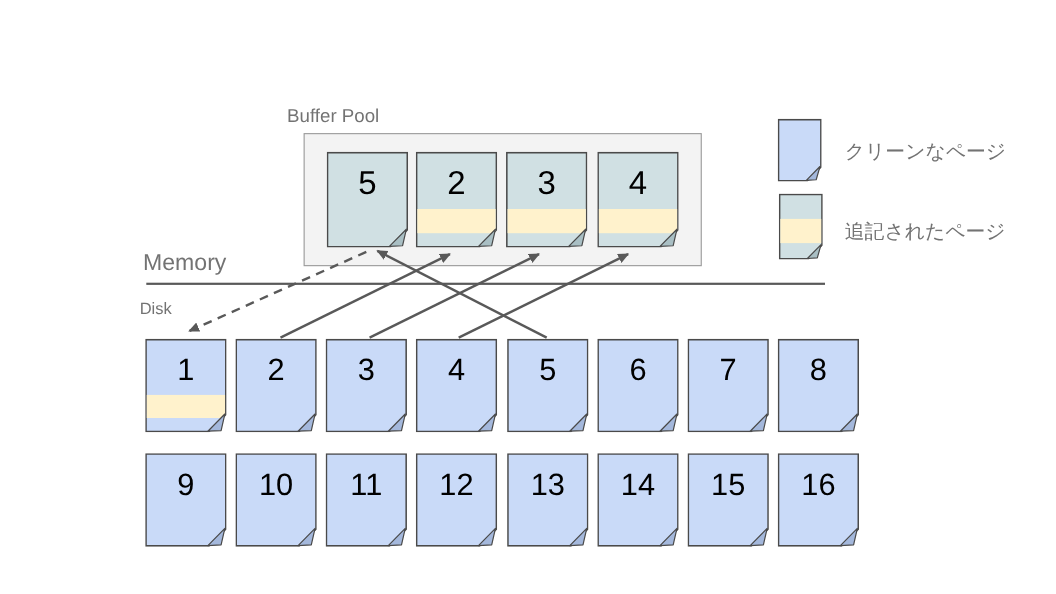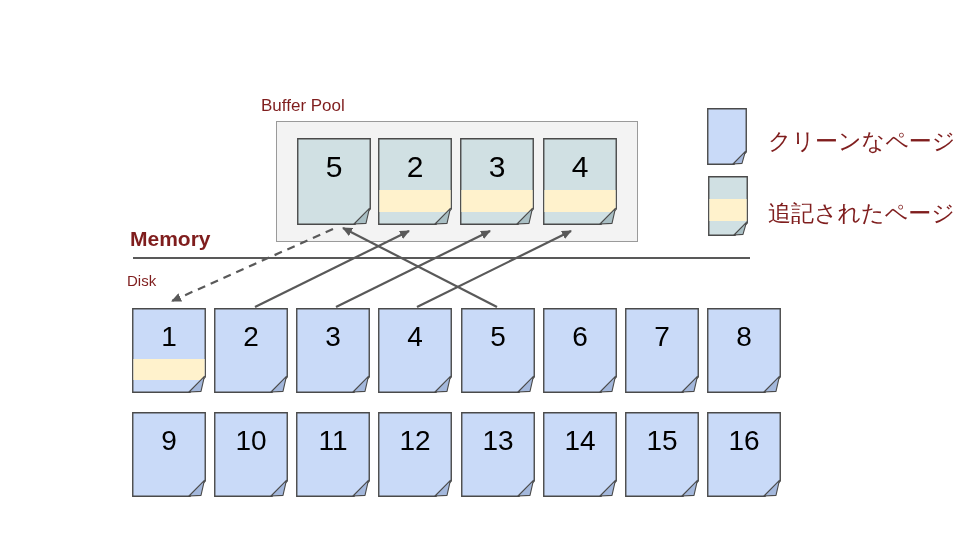--- a/index.html
+++ b/index.html
@@ -1,28 +1,28 @@
 <!DOCTYPE html>
 <html><head>
 <meta charset="utf-8">
 <style>
   html,body{margin:0;padding:0;background:#ffffff;}
   .canvas{
     position:relative;width:960px;height:540px;background:#ffffff;overflow:hidden;
     font-family:"Liberation Sans","DejaVu Sans",sans-serif;color:#000;
   }
   .abs{position:absolute;}
-  .lbl{white-space:nowrap;color:#7f1d1d;text-align:right;}
+  .lbl{white-space:nowrap;color:#737373;text-align:right;}
   #buffer-pool-label{left:261px;top:96px;font-size:17px;}
   #buffer-pool-box{left:276px;top:121px;width:360px;height:119px;background:#f3f3f3;border:1px solid #9a9a9a;}
-  #memory-label{left:130px;top:227px;font-size:21px;font-weight:bold;}
+  #memory-label{left:130px;top:227px;font-size:21px;}
   #divider-line{left:133px;top:257px;width:617px;height:2px;background:#595959;}
   #disk-label{left:127px;top:272px;font-size:15px;}
   #arrows-layer{left:0;top:0;width:960px;height:540px;pointer-events:none;}
-  .legend-label{font-size:23px;}
+  .legend-label{font-size:18px;}
   #legend-clean-label{left:768px;top:126px;}
   #legend-appended-label{left:768px;top:198px;}
   .page-wrap{position:absolute;}
   svg{display:block;}
 </style>
 </head>
 <body>
 
 <div class="canvas">
 

